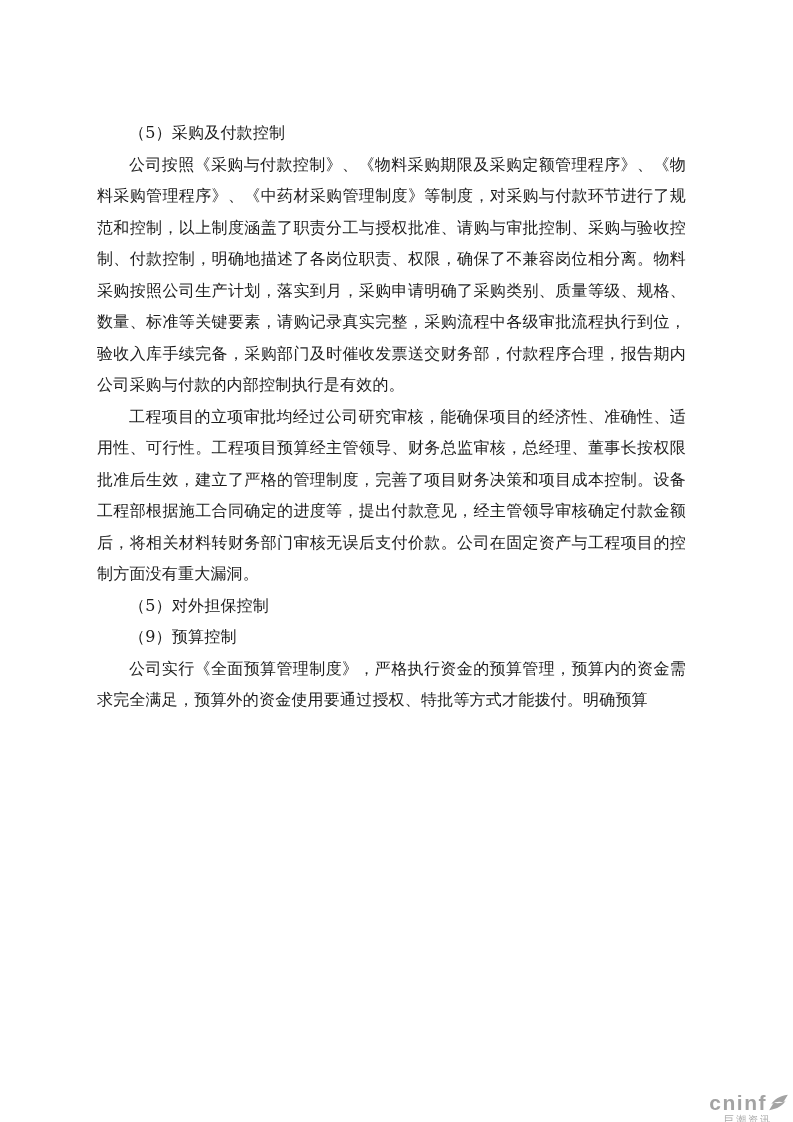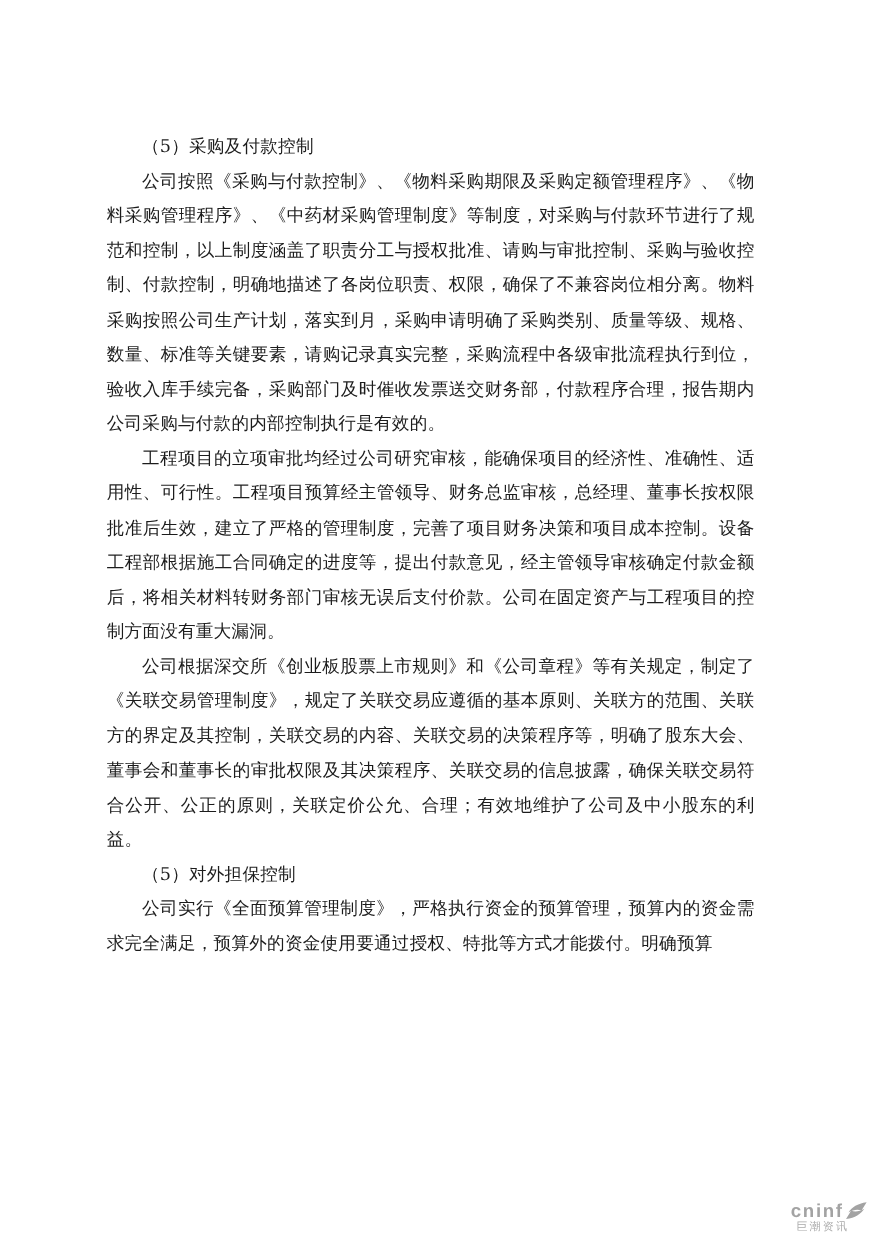--- a/index.html
+++ b/index.html
@@ -49,21 +49,21 @@
     color: #a6a6a6;
     line-height: 1;
     user-select: none;
   }
   .wm-logo-row {
     display: flex;
     align-items: center;
     gap: 1px;
   }
   .wm-logo-text {
-    font-size: 17px;
+    font-size: 21px;
     font-weight: bold;
     letter-spacing: 1.5px;
     color: #a3a3a3;
   }
   .wm-logo-icon svg {
     width: 21px;
     height: 17px;
     display: block;
   }
   .wm-cn {
@@ -81,22 +81,22 @@
 </style>
 </head>
 <body>
 
 <div class="page">
 
   <div class="content">
     <div class="heading">（5）采购及付款控制</div>
     <p class="para">公司按照《采购与付款控制》、《物料采购期限及采购定额管理程序》、《物料采购管理程序》、《中药材采购管理制度》等制度，对采购与付款环节进行了规范和控制，以上制度涵盖了职责分工与授权批准、请购与审批控制、采购与验收控制、付款控制，明确地描述了各岗位职责、权限，确保了不兼容岗位相分离。物料采购按照公司生产计划，落实到月，采购申请明确了采购类别、质量等级、规格、数量、标准等关键要素，请购记录真实完整，采购流程中各级审批流程执行到位，验收入库手续完备，采购部门及时催收发票送交财务部，付款程序合理，报告期内公司采购与付款的内部控制执行是有效的。</p>
     <p class="para">工程项目的立项审批均经过公司研究审核，能确保项目的经济性、准确性、适用性、可行性。工程项目预算经主管领导、财务总监审核，总经理、董事长按权限批准后生效，建立了严格的管理制度，完善了项目财务决策和项目成本控制。设备工程部根据施工合同确定的进度等，提出付款意见，经主管领导审核确定付款金额后，将相关材料转财务部门审核无误后支付价款。公司在固定资产与工程项目的控制方面没有重大漏洞。</p>
-    <p class="para">公司根据深交所《创业板股票上市规则》和《公司章程》等有关规定，制定了《关联交易管理制度》，规定了关联交易应遵循的基本原则、关联方的范围、关联方的界定及其控制，关联交易的内容、关联交易的决策程序等，明确了股东大会、董事会和董事长的审批权限及其决策程序、关联交易的信息披露，确保关联交易符合公开、公正的原则，关联定价公允、合理；有效地维护了公司及中小股东的利益。</p>
     <div class="heading">（5）对外担保控制</div>
+    <div class="heading">（9）预算控制</div>
     <p class="para">公司实行《全面预算管理制度》，严格执行资金的预算管理，预算内的资金需求完全满足，预算外的资金使用要通过授权、特批等方式才能拨付。明确预算</p>
   </div>
 
   <div class="watermark">
     <div class="wm-logo-row">
       <span class="wm-logo-text">cninf</span>
       <span class="wm-logo-icon">
         <svg viewBox="0 0 24 20" xmlns="http://www.w3.org/2000/svg">
           <path d="M23 1 C13 2.5 7.5 6 3.5 12 C9 8.5 14.5 8.5 17.5 10 Z" fill="#a3a3a3"></path>
           <path d="M1 19 C11 17.5 16.5 14 20.5 8 C15 11.5 9.5 11.5 6.5 10 Z" fill="#a3a3a3"></path>

